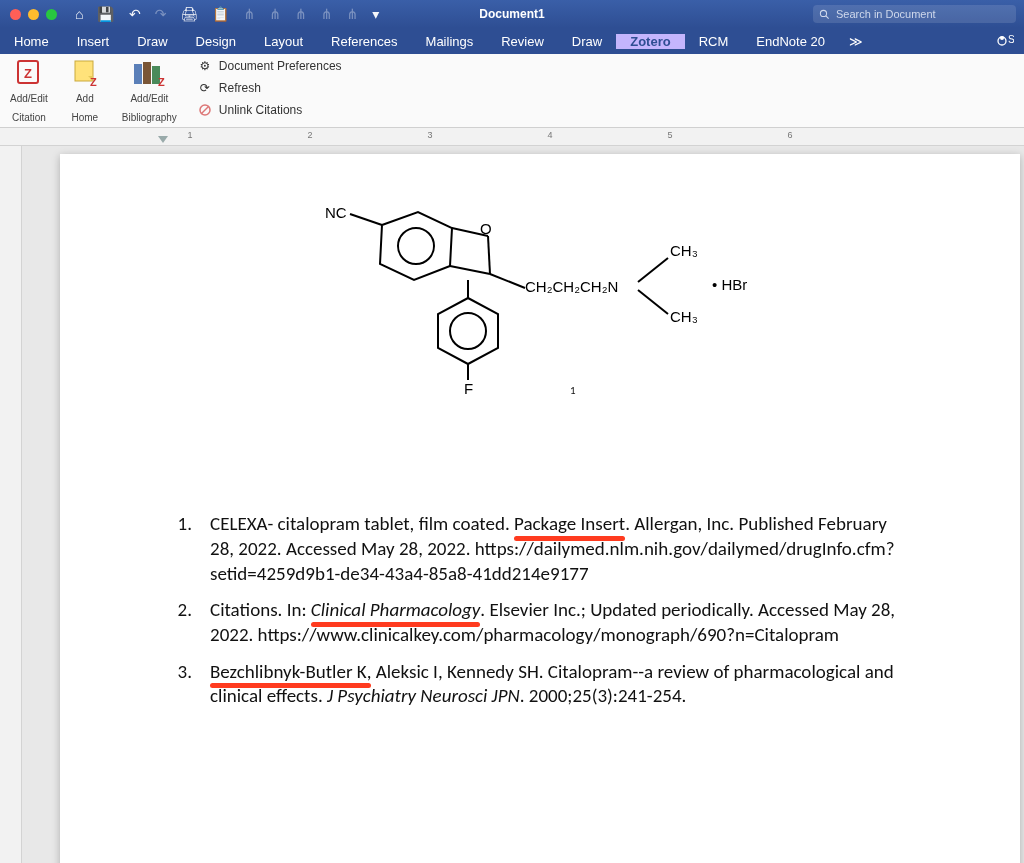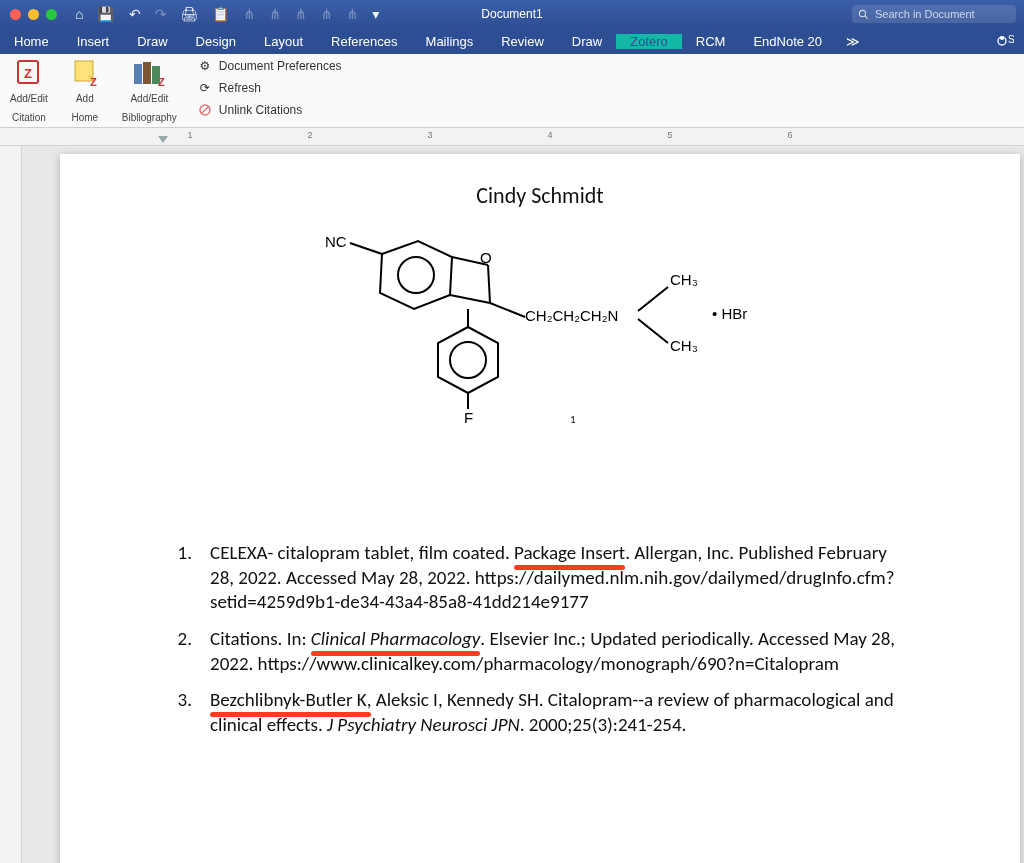--- a/index.html
+++ b/index.html
@@ -6,30 +6,30 @@
 *{box-sizing:border-box}
 
 
 .titlebar{height:28px;background:linear-gradient(#3a5fa8,#2e4e93);display:flex;align-items:center;color:#fff;font-size:12px;position:relative}
 .traffic{display:flex;gap:7px;padding-left:10px}
 .tl{width:11px;height:11px;border-radius:50%}
 .red{background:#ff5f57}.yel{background:#febc2e}.grn{background:#28c840}
 .tb-icons{display:flex;gap:14px;margin-left:18px;align-items:center}
 .tb-icons span{opacity:.95;cursor:pointer;font-size:14px}
 .tb-icons .dim{opacity:.35}
-.doc-title{position:absolute;left:50%;transform:translateX(-50%);font-weight:400}
-.search{margin-left:auto;margin-right:8px;display:flex;align-items:center;background:rgba(255,255,255,.12);border-radius:4px;padding:1px 6px;width:164px;height:18px}
+.doc-title{position:absolute;left:50%;transform:translateX(-50%);font-weight:700}
+.search{margin-left:auto;margin-right:8px;display:flex;align-items:center;background:rgba(255,255,255,.12);border-radius:4px;padding:1px 6px;width:203px;height:18px}
 .search svg{width:11px;height:11px;fill:#cfd8ec;margin-right:4px;flex:none}
 .search input{background:none;border:none;outline:none;color:#cfd8ec;font-size:11px;width:100%}
 .search input::placeholder{color:#cfd8ec}
 
 
 .tabs{height:26px;background:#2e4e93;display:flex;align-items:center;color:#fff;font-size:13px}
 .tab{padding:0 14px;display:flex;align-items:center;cursor:pointer;white-space:nowrap}
-.tab.active{background:#14b8a6;color:#2e4e93;font-weight:400}
+.tab.active{background:#c4b5fd;color:#2e4e93;font-weight:700}
 .tab.caret{padding:0 10px}
 .share{margin-left:auto;padding:0 10px;display:flex;align-items:center}
 
 
 .ribbon{height:74px;background:#fafafa;border-bottom:1px solid #d0d0d0;display:flex;align-items:stretch}
 .rgrp{display:flex;flex-direction:column;align-items:center;justify-content:flex-start;padding:4px 10px 2px;font-size:10px;color:#444;cursor:pointer;text-align:center}
 .rgrp .ic{width:34px;height:34px;margin-bottom:1px;display:flex;align-items:center;justify-content:center}
 .rgrp .lb{line-height:19px}
 .rstack{display:flex;flex-direction:column;justify-content:flex-start;padding:2px 8px;gap:2px}
 .ritem{display:flex;align-items:center;gap:6px;font-size:12px;color:#333;cursor:pointer;padding:2px 2px}
@@ -177,21 +177,20 @@
   <svg class="indent" style="left:158px">
       <polygon points="0,0 10,0 5,7" fill="#9aa"></polygon>
     </svg>
 </div>
 
 <div class="workspace">
   <div class="ruler-v"></div>
   <div class="canvas">
     <div class="page">
 
-      <div class="center h1">Cindy Schmidt</div>
 
       <svg class="chem" width="440" height="210" viewBox="0 0 440 210">
         <g stroke="#000" stroke-width="2" fill="none" font-family="Arial" font-size="15">
 
           <text x="5" y="30" stroke="none" fill="#000">NC</text>
           <line x1="30" y1="26" x2="62" y2="37"></line>
 
           <polygon points="62,37 98,24 132,40 130,78 94,92 60,76"></polygon>
           <circle cx="96" cy="58" r="18"></circle>
 

